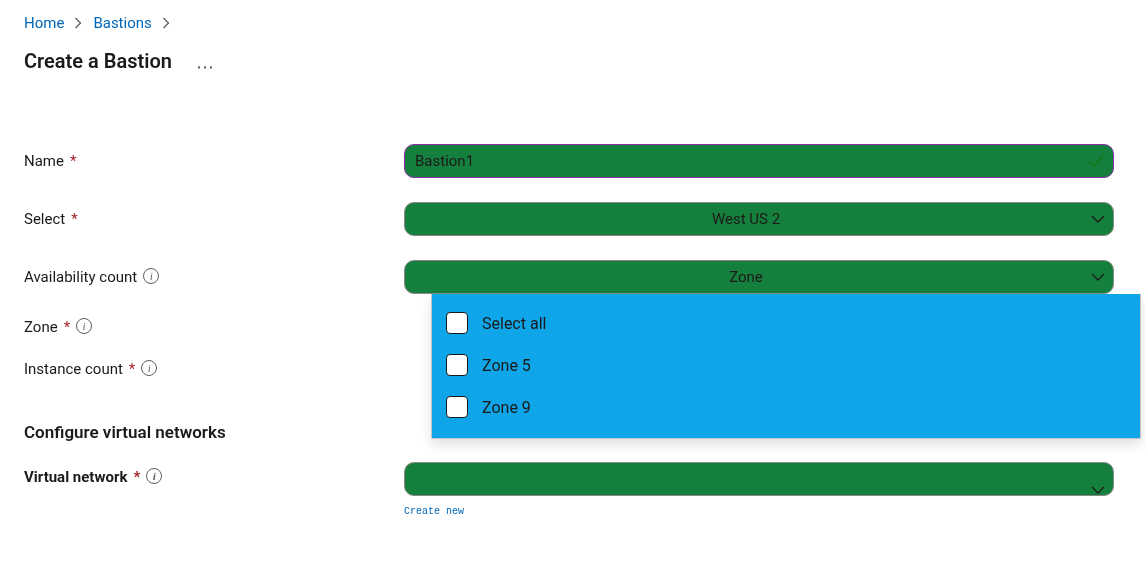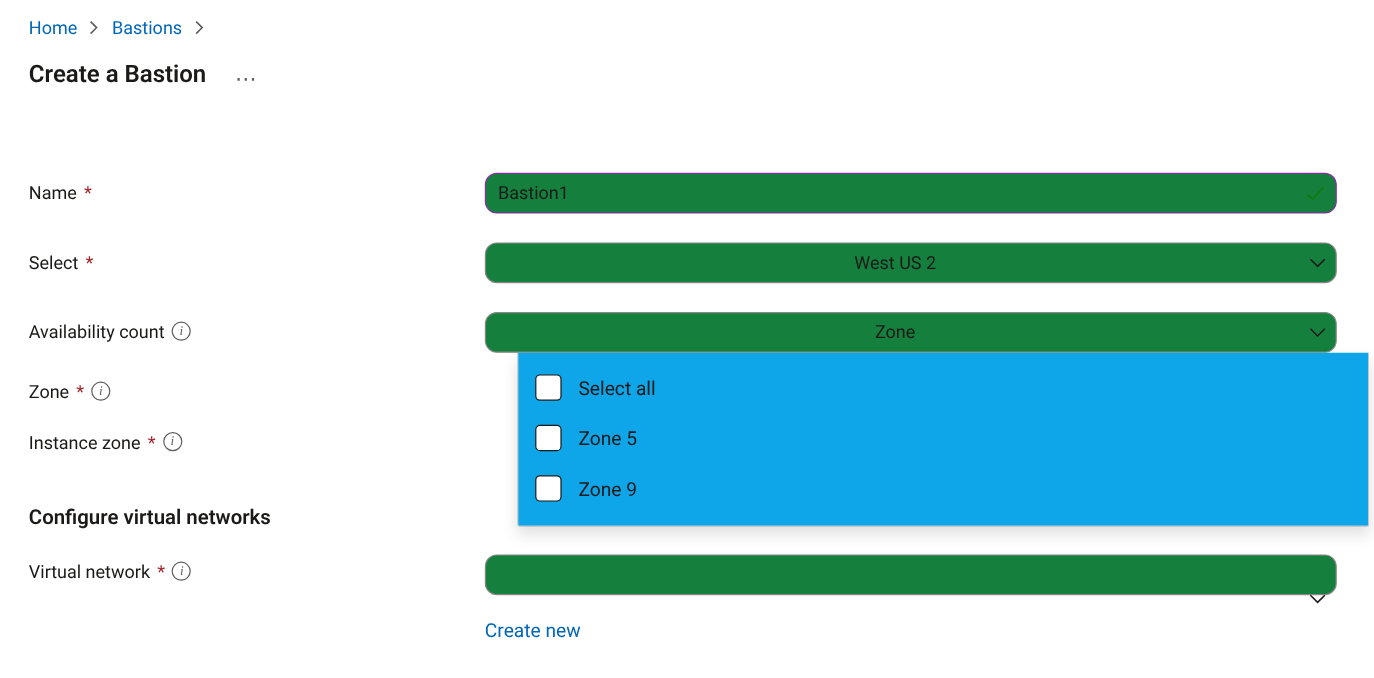--- a/index.html
+++ b/index.html
@@ -92,24 +92,25 @@
   }
 
   .section-title {
     font-size: 17px;
     font-weight:600;
     margin: 32px 0 4px 0;
   }
 
   .link-below {
     color: var(--link);
-    font-size:16px;
+    font-size:10px;
     cursor:pointer;
     display:inline-block;
-    margin-top:20px;
+    margin-top:10px;
+    font-family:Liberation Mono, monospace;
   }
 
   
   .dropdown-panel {
     position:absolute;
     top: 34px;
     left:0;
     width:100%;
     background:#0ea5e9;
     border:1px solid var(--border-light);
@@ -230,31 +231,31 @@
   <div class="form-label">
     <span>Zone</span>
     <span class="req">*</span>
     <span class="info-icon">i</span>
   </div>
   <div class="field"></div>
 </div>
 
 <div class="form-row">
   <div class="form-label">
-    <span>Instance zone</span>
+    <span>Instance count</span>
     <span class="req">*</span>
     <span class="info-icon">i</span>
   </div>
   <div class="field"></div>
 </div>
 
 <div class="section-title">Configure virtual networks</div>
 
 <div class="form-row" style="align-items:flex-start; padding-top:16px;">
-  <div class="form-label" style="padding-top:6px;">
+  <div class="form-label" style="padding-top:6px;font-weight:bold;">
     <span>Virtual network</span>
     <span class="req">*</span>
     <span class="info-icon">i</span>
   </div>
   <div class="field">
     <div class="select">
       <span></span>
     </div>
     <span class="trailing-icon">
       <svg width="16" height="16" viewBox="0 0 16 16">

